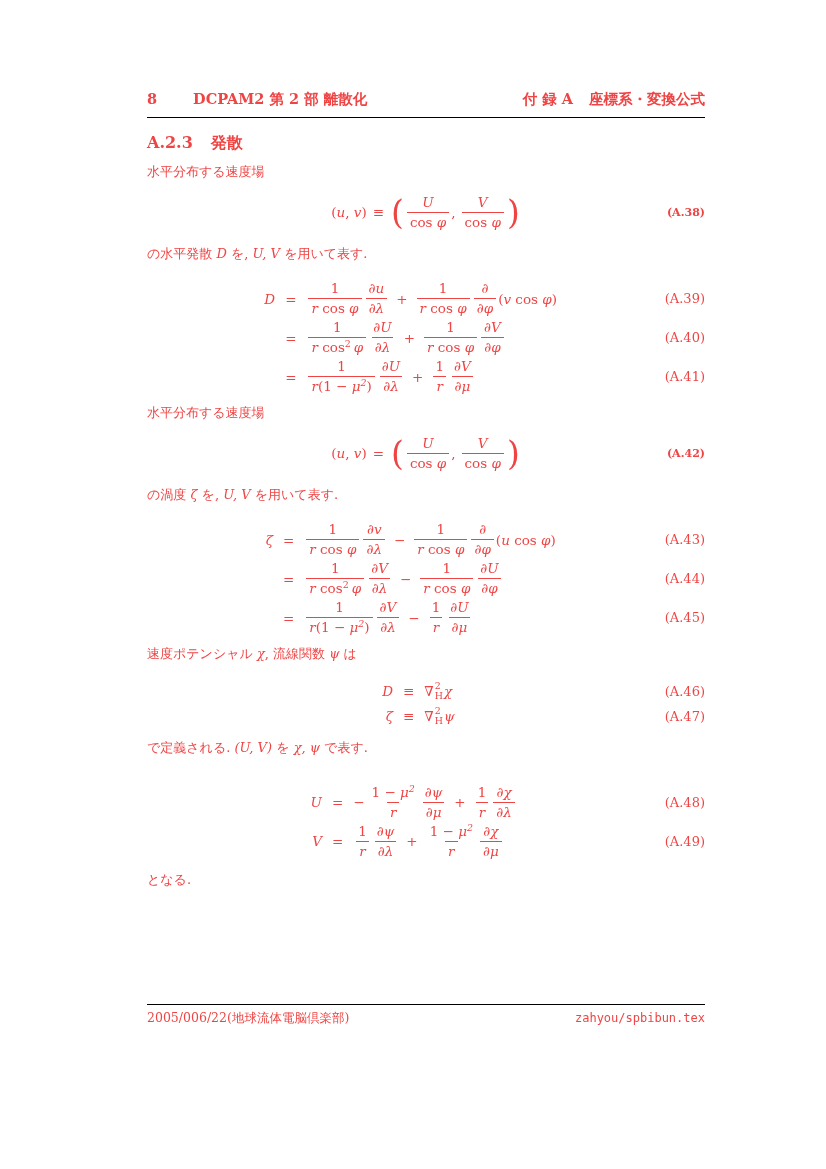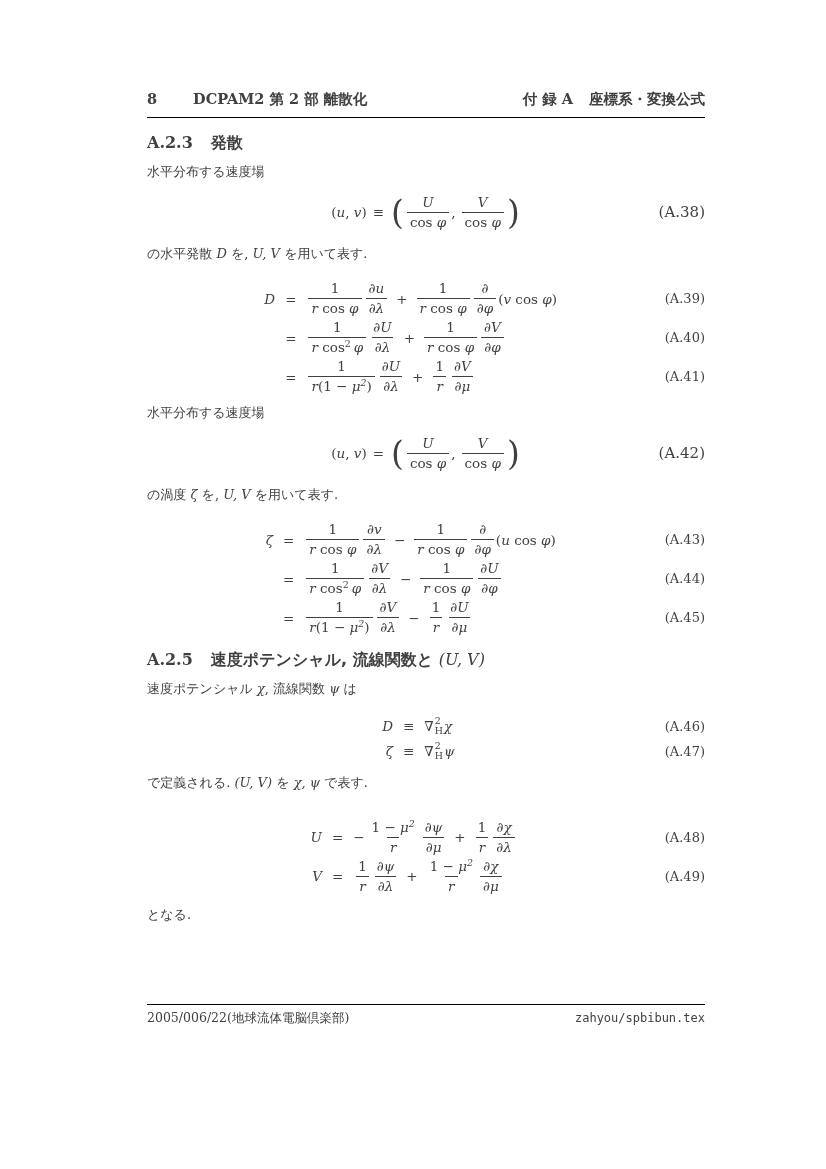--- a/index.html
+++ b/index.html
@@ -1,16 +1,16 @@
 <!DOCTYPE html>
 <html><head>
 <meta charset="utf-8">
 <style>
   html,body{margin:0;padding:0;background:#ffffff;}
-  .page{position:relative;width:718px;height:1169px;background:#ffffff;color:#404040;
+  .page{position:relative;width:718px;height:1169px;background:#ffffff;color:#ef4444;
         font-family:"DejaVu Serif",serif;overflow:hidden;}
   .flow{position:absolute;left:147px;top:90px;width:558px;display:flow-root;}
 
   
   .pagehead{display:flex;justify-content:space-between;align-items:baseline;
             padding-bottom:8px;border-bottom:1px solid #000;font-size:14.5px;font-weight:bold;}
   .ph-left .num{margin-right:36px;}
   .ph-right .lbl{margin-right:16px;}
   .jp{font-family:"DejaVu Serif",serif;}
 
@@ -23,21 +23,21 @@
   
   .para{margin-top:10px;font-size:13px;line-height:18px;}
   .para .m{font-style:italic;}
   .mt12{margin-top:12px !important;}
   .mt28{margin-top:28px !important;}
 
   
   .eqsingle{position:relative;margin-top:8px;min-height:46px;display:flex;
             align-items:center;justify-content:center;font-size:13.5px;}
   .eqbody{display:flex;align-items:center;}
-  .eqnum{position:absolute;right:0;top:50%;transform:translateY(-50%);font-size:15px;}
+  .eqnum{position:absolute;right:0;top:50%;transform:translateY(-50%);font-size:11px;font-weight:bold;}
 
   .eqgroup{margin-top:18px;display:grid;grid-template-columns:1.15fr auto auto auto 1fr auto;
            row-gap:4px;font-size:13.5px;}
   .eqrow{display:contents;}
   .clhs{display:flex;align-items:center;justify-content:flex-end;}
   .crel{display:flex;align-items:center;justify-content:center;padding:0 10px;}
   .crhs{display:flex;align-items:center;justify-content:flex-start;}
   .cnum{display:flex;align-items:center;justify-content:flex-end;min-width:46px;font-size:13px;}
 
   
@@ -253,21 +253,20 @@
               <span class="frac">
                 <span class="fn"><span class="tok">1</span></span>
                 <span class="fd"><span class="tok mi">r</span></span>
               </span>
               <span class="frac">
                 <span class="fn"><span class="tok">∂</span><span class="tok mi">U</span></span>
                 <span class="fd"><span class="tok">∂</span><span class="tok mi">μ</span></span>
               </span>
             </span><span class="csp"></span><span class="cnum">(A.45)</span></div>
         </div>
-        <div class="sect"><span class="snum">A.2.5</span><span class="stitle"><span class="t jp">速度ポテンシャル, 流線関数と </span><span class="m">(U, V)</span></span></div>
         <div class="para"><span class="t jp">速度ポテンシャル </span><span class="m">χ</span><span class="t jp">, 流線関数 </span><span class="m">ψ</span><span class="t jp"> は</span></div>
         <div class="eqgroup">
           <div class="eqrow"><span class="csp"></span><span class="clhs">
               <span class="tok mi">D</span>
             </span><span class="crel">≡</span><span class="crhs">
               <span class="tokwrap">
                 <span class="tok">∇</span>
                 <span class="ss">
                   <span>2</span>
                   <span>H</span>

